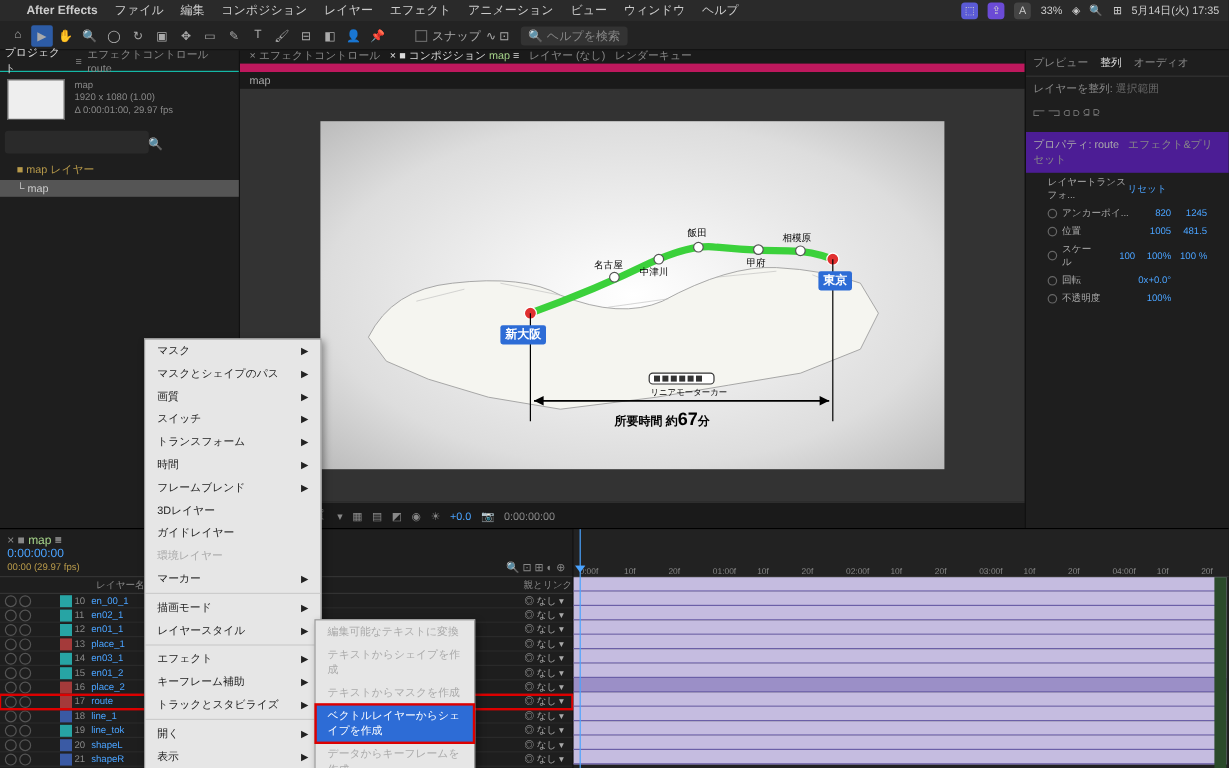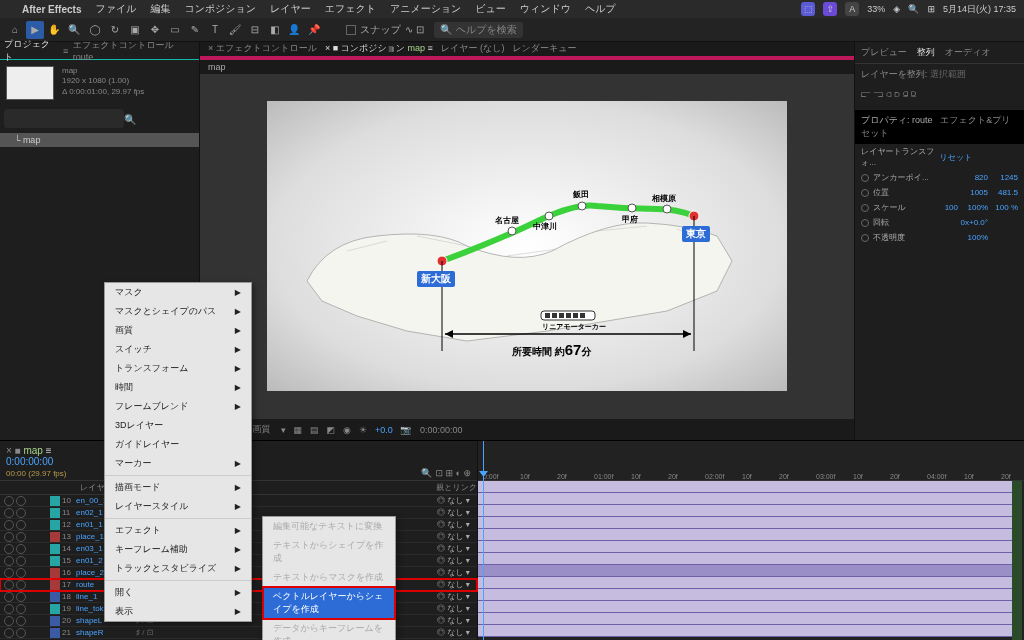--- a/index.html
+++ b/index.html
@@ -25,38 +25,38 @@
   .proj-item{display:flex;gap:8px;padding:6px}
   .thumb{width:48px;height:34px;background:#eee;border:1px solid #555}
   .proj-meta{font-size:8px;color:#888;line-height:1.3}
   .search-row{padding:3px 4px}
   .search-row input{background:#2a2a2a;border:none;border-radius:3px;width:120px;padding:2px;color:#ccc}
   .col-head{padding:2px 6px;border-top:1px solid #333;border-bottom:1px solid #333;font-size:9px}
   .proj-tree{padding:2px 0}
   .proj-tree div{padding:2px 6px 2px 14px;font-size:9px}
   .proj-tree .sel{background:#555}
   .center{flex:1;background:#1a1a1a;display:flex;flex-direction:column}
-  .center-tabs{height:18px;display:flex;align-items:flex-start;gap:8px;padding:0 8px;font-size:9px;color:#888;border-bottom:4px solid #be185d}
+  .center-tabs{height:18px;display:flex;align-items:flex-end;gap:8px;padding:0 8px;font-size:9px;color:#888;border-bottom:7px solid #be185d}
   .center-tabs .on{color:#ddd}
   .center-tabs .comp{color:#a6d48a}
   .viewer-tab{padding:2px 8px;font-size:9px;color:#aaa}
   .viewer{flex:1;display:flex;align-items:center;justify-content:center;background:#333}
   .canvas{width:520px;height:290px;background:radial-gradient(ellipse at center,#fff 0%,#ddd 70%,#bbb 100%);position:relative;overflow:hidden}
   .canvas svg{position:absolute;inset:0}
   .city-lbl{position:absolute;background:#2d6cd6;color:#fff;font-size:10px;padding:1px 4px;border-radius:2px;font-weight:bold}
-  .city-txt{position:absolute;font-size:8px;color:#000;font-weight:bold}
+  .city-txt{position:absolute;font-size:8px;color:#000;font-weight:normal}
   .arrow-lbl{position:absolute;color:#000;font-size:10px;font-weight:bold}
   .viewer-bottom{height:22px;display:flex;align-items:center;gap:8px;padding:0 8px;font-size:9px;color:#888;border-top:1px solid #333}
   .zoom{color:#4aa3ff}
   .right{width:170px;background:#1e1e1e;border-left:1px solid #111;font-size:9px}
   .rtabs2{display:flex;gap:10px;padding:4px 6px;border-bottom:1px solid #333;color:#888}
   .rtabs2 .on{color:#ddd}
   .rsec{padding:4px 6px;color:#888}
-  .prop-head{padding:4px 6px;background:#000000;color:#aaa}
-  .prop-row{display:flex;padding:2px 6px;align-items:center}
+  .prop-head{padding:4px 6px;background:#4c1d95;color:#aaa}
+  .prop-row{display:flex;padding:2px 18px;align-items:center}
   .prop-row .lbl{flex:1;color:#4aa3ff;font-size:8px}
   .prop-row .lbl2{flex:1;color:#aaa;font-size:8px}
   .prop-row .val{color:#4aa3ff;font-size:8px;width:30px;text-align:right}
   .prop-row .sw{width:8px;height:8px;border:1px solid #666;border-radius:50%;margin-right:4px}
   .timeline{height:200px;background:#1e1e1e;border-top:1px solid #000;display:flex}
   .tl-left{width:478px;border-right:1px solid #111;position:relative}
   .tl-head{height:40px;padding:4px 6px;border-bottom:1px solid #333}
   .tc{color:#4aa3ff;font-size:10px}
   .tc2{color:#b89a4a;font-size:8px}
   .tl-cols{display:flex;height:14px;font-size:8px;color:#888;border-bottom:1px solid #333;align-items:center;padding-left:80px}
@@ -71,21 +71,21 @@
   .tl-right{flex:1;background:#222;position:relative}
   .tl-ruler{height:40px;border-bottom:1px solid #333;position:relative}
   .tl-ruler .tick{position:absolute;bottom:0;font-size:7px;color:#888}
   .tl-tracks{position:relative}
   .track{height:12px;background:#9b8fc7;border-bottom:1px solid #6b5fa7;margin-right:2px}
   .track.pale{background:#c5bce0}
   .playhead{position:absolute;top:0;bottom:0;width:1px;background:#4aa3ff;left:5px}
   .playhead::before{content:"";position:absolute;top:30px;left:-4px;width:9px;height:6px;background:#4aa3ff;clip-path:polygon(0 0,100% 0,50% 100%)}
   .tl-end{position:absolute;right:2px;top:40px;bottom:0;width:10px;background:#2a4a2a}
   
-  .ctx{position:absolute;left:104px;top:282px;width:148px;background:#e6e6e6;border:1px solid #999;box-shadow:2px 2px 6px rgba(0,0,0,.4);z-index:100;font-size:9px;color:#222}
+  .ctx{position:absolute;left:120px;top:282px;width:148px;background:#e6e6e6;border:1px solid #999;box-shadow:2px 2px 6px rgba(0,0,0,.4);z-index:100;font-size:9px;color:#222}
   .ctx .mi{padding:3px 10px;position:relative;display:flex;justify-content:space-between;align-items:center}
   .ctx .mi.dis{color:#aaa}
   .ctx .sep{height:1px;background:#ccc;margin:2px 0}
   .ctx .arr{font-size:8px}
   .subctx{position:absolute;left:262px;top:516px;width:134px;background:#e6e6e6;border:1px solid #999;box-shadow:2px 2px 6px rgba(0,0,0,.4);z-index:101;font-size:9px;color:#222}
   .subctx .mi{padding:3px 10px}
   .subctx .mi.sel{background:#2d6cd6;color:#fff;outline:2px solid #d00;outline-offset:-1px}
   .subctx .mi.dis{color:#aaa}
 </style>
 </head>
@@ -146,20 +146,21 @@
     <div class="proj-item">
       <div class="thumb"></div>
       <div class="proj-meta">
         <div>map</div>
         <div>1920 x 1080 (1.00)</div>
         <div>Δ 0:00:01:00, 29.97 fps</div>
       </div>
     </div>
     <div class="search-row"><input placeholder="" style="">🔍</div>
     <div class="proj-tree">
+      <div style="color:#b89a4a">■ map レイヤー</div>
       <div class="sel">└ map</div>
     </div>
   </div>
 
   <div class="center">
     <div class="center-tabs">
       <span>× <span>エフェクトコントロール</span></span>
       <span class="on">× ■ コンポジション <span class="comp">map</span> ≡</span>
       <span>レイヤー (なし)</span>
       <span>レンダーキュー</span>
@@ -495,20 +496,23 @@
     <div class="mi">
       <span>フレームブレンド</span>
       <span class="arr">▶</span>
     </div>
     <div class="mi">
       <span>3Dレイヤー</span>
     </div>
     <div class="mi">
       <span>ガイドレイヤー</span>
     </div>
+    <div class="mi dis">
+      <span>環境レイヤー</span>
+    </div>
     <div class="mi">
       <span>マーカー</span>
       <span class="arr">▶</span>
     </div>
     <div class="sep"></div>
     <div class="mi">
       <span>描画モード</span>
       <span class="arr">▶</span>
     </div>
     <div class="mi">

